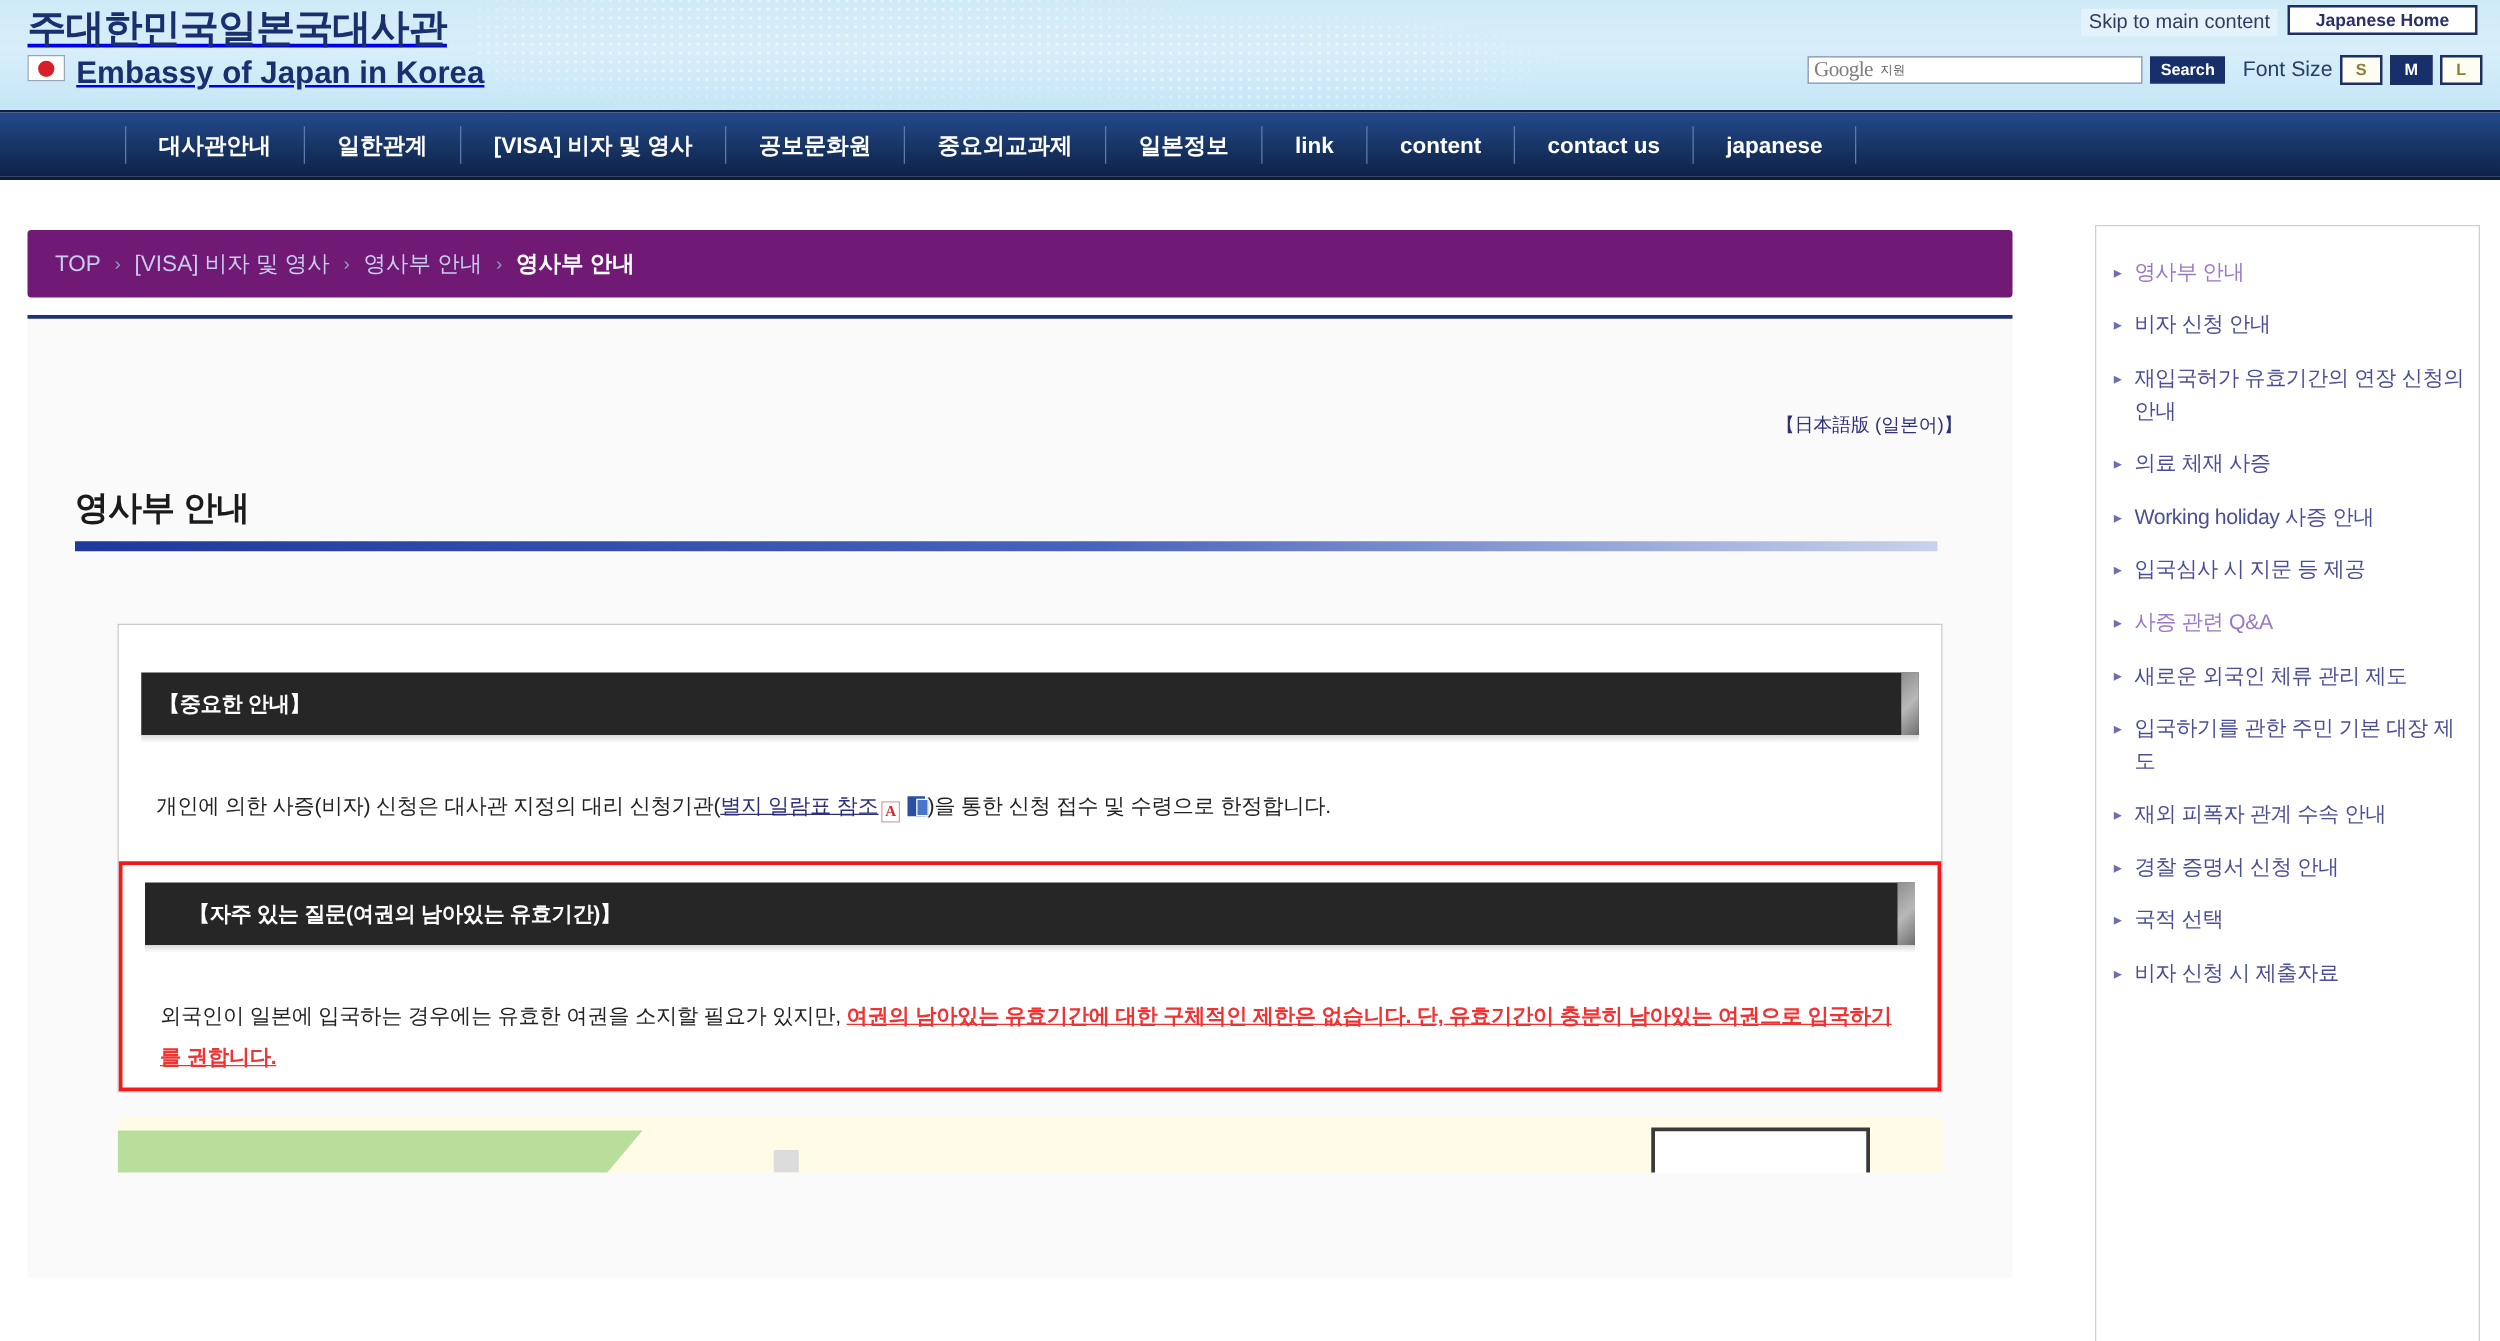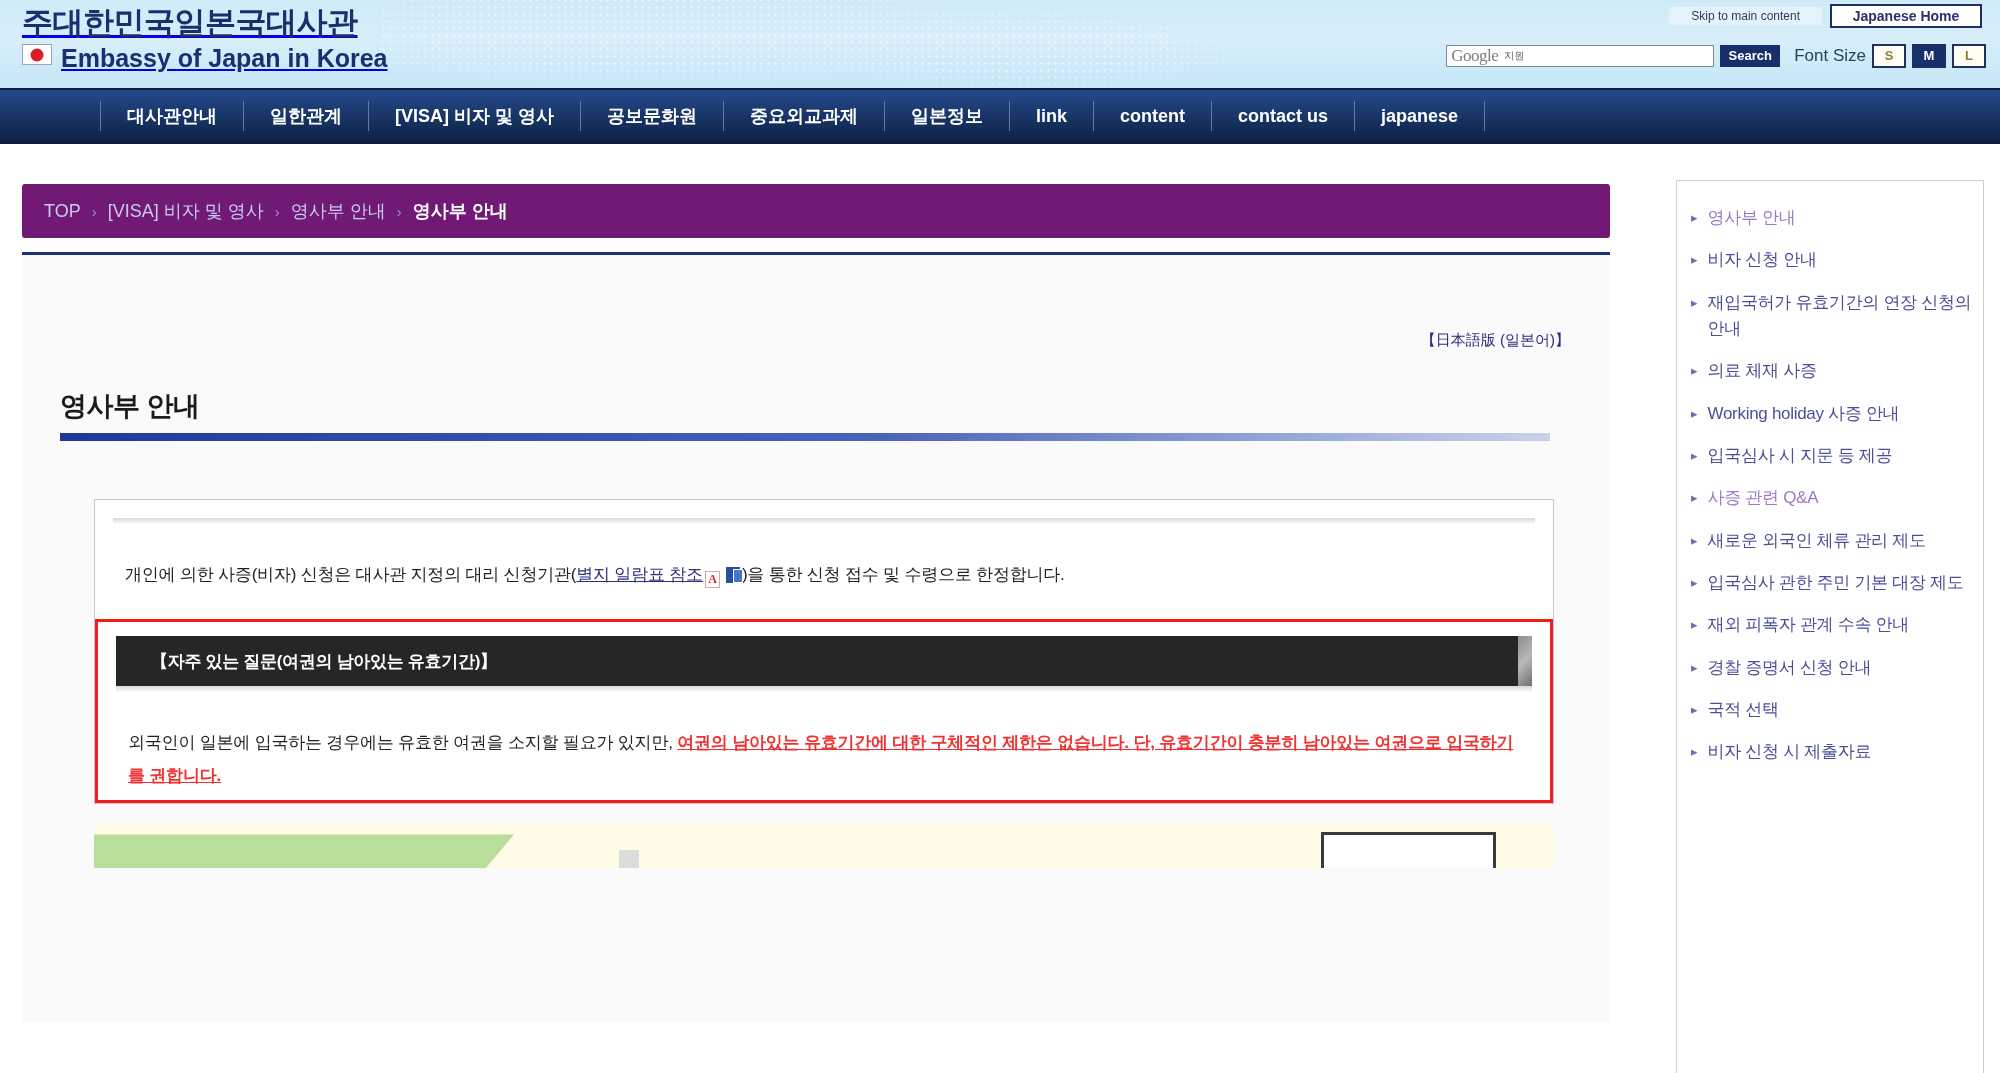--- a/index.html
+++ b/index.html
@@ -69,24 +69,24 @@
   .brand-en {
     font-size: 25px;
     font-weight: bold;
     color: #1a2f6e;
     white-space: nowrap;
   }
 
   .skip-link {
     position: absolute;
     right: 178px; top: 7px;
-    font-size: 12px;
+    font-size: 16px;
     color: #333b5c;
     background: #e4f3fb;
-    padding: 2px 22px;
+    padding: 2px 6px;
     text-decoration: none;
     white-space: nowrap;
   }
   .japanese-home {
     position: absolute;
     right: 18px; top: 4px;
     width: 152px; height: 24px;
     background: #ffffff;
     border: 2px solid #1d2f63;
     color: #2b2f6b;
@@ -514,20 +514,23 @@
         <a href="#">【日本語版 (일본어)】</a>
       </div>
 
       <div class="page-title-wrap">
         <div class="page-title">영사부 안내</div>
         <div class="title-rule"></div>
       </div>
 
       <div class="info-box">
 
+        <div class="band">
+          <span class="band-text">【중요한 안내】</span>
+        </div>
         <div class="band-shadow"></div>
 
         <p class="para">
           <span>개인에 의한 사증(비자) 신청은 대사관 지정의 대리 신청기관(</span><a class="inline-link" href="#">별지 일람표 참조</a><span class="pdf-icon">A</span><span class="doc-icon"></span><span>)을 통한 신청 접수 및 수령으로 한정합니다.</span>
         </p>
 
         <div class="faq-section">
           <div class="band">
             <span class="band-text">【자주 있는 질문(여권의 남아있는 유효기간)】</span>
           </div>
@@ -578,21 +581,21 @@
       <li>
         <span class="bullet-icon">▸</span>
         <a class="sidebar-link violet" href="#">사증 관련 Q&amp;A</a>
       </li>
       <li>
         <span class="bullet-icon">▸</span>
         <a class="sidebar-link dark" href="#">새로운 외국인 체류 관리 제도</a>
       </li>
       <li>
         <span class="bullet-icon">▸</span>
-        <a class="sidebar-link dark" href="#">입국심사 관한 주민 기본 대장 제도</a>
+        <a class="sidebar-link dark" href="#">입국하기를 관한 주민 기본 대장 제도</a>
       </li>
       <li>
         <span class="bullet-icon">▸</span>
         <a class="sidebar-link dark" href="#">재외 피폭자 관계 수속 안내</a>
       </li>
       <li>
         <span class="bullet-icon">▸</span>
         <a class="sidebar-link dark" href="#">경찰 증명서 신청 안내</a>
       </li>
       <li>

